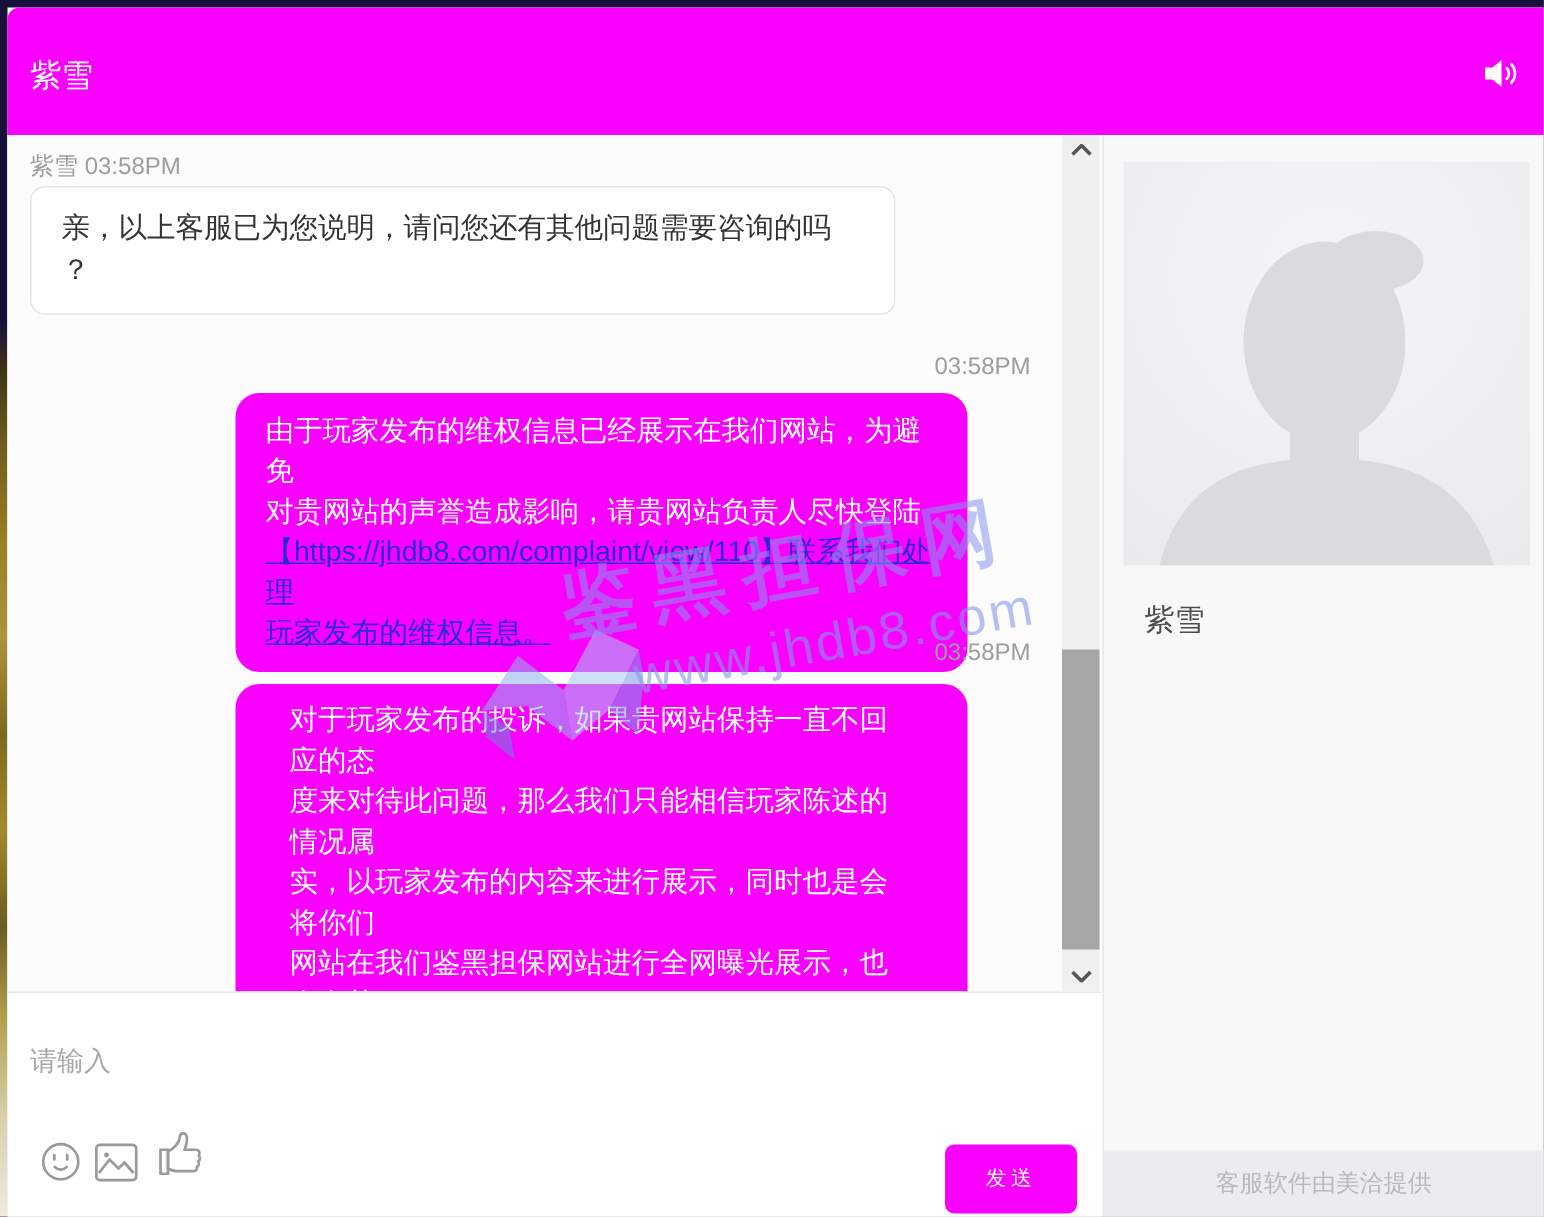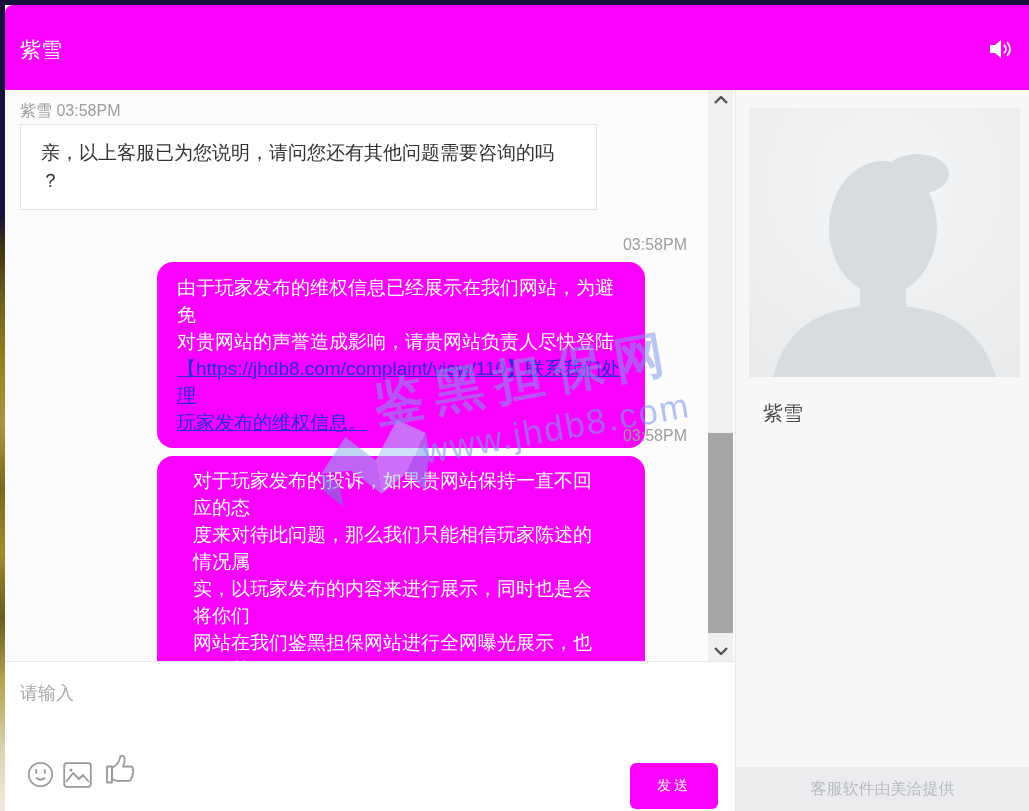--- a/index.html
+++ b/index.html
@@ -21,21 +21,21 @@
   .chat-col { position:absolute; left:0; top:85px; width:730px; height:721px; background:#fff;text-decoration:underline; }
   .chat-scroll { position:absolute; left:0; top:0; width:730px; height:571px; background:#fcfcfc; overflow:hidden; }
 
   .msg-meta { position:absolute; color:#9d9d9d; font-size:16px; }
   .meta-1 { left:15px; top:11px; }
   .ts-2 { top:146px; right:48px; }
   .ts-3 { top:337px; right:48px; }
 
   .bubble { white-space:pre-line; font-size:19px; }
   .bubble-in { position:absolute; left:15px; top:34px; width:577px; padding:14px 20px;
-    background:#fff; border:1px solid #e5e5e5; border-radius:0; color:#333; line-height:28px; }
+    background:#fff; border:1px solid #e5e5e5; border-radius:10px; color:#333; line-height:28px; }
   .bubble-out { position:absolute; left:152px; width:488px; padding:12px 20px;
     background:var(--accent,#fa00ff); border-radius:16px; color:#fff; line-height:27px; }
   .bubble-2 { top:172px; }
   .bubble-3 { top:366px; padding:11px 36px; }
   .msg-link { color:var(--link,#2a2ad5); text-decoration:underline; cursor:pointer; }
 
   
   .watermark { position:absolute; left:300px; top:248px; width:440px; height:210px;
     transform:rotate(-10deg); pointer-events:none; z-index:5; }
   .wm-logo { position:absolute; left:10px; top:52px; opacity:.55; }
@@ -46,21 +46,21 @@
 
   
   .scrollbar { position:absolute; right:2px; top:0; width:25px; height:571px; background:#f0f0f0; }
   .sb-btn { position:absolute; left:0; width:25px; height:20px; display:flex; align-items:center; justify-content:center; }
   .sb-up { top:0; } .sb-down { bottom:0; }
   .sb-thumb { position:absolute; left:0; top:343px; width:25px; height:200px; background:#a6a6a6; }
 
   
   .composer { position:absolute; left:0; top:571px; width:730px; height:150px;
     background:#fff; border-top:1px solid #e8e8e8; }
-  .composer-input { position:absolute; left:0; top:4px; width:730px; height:90px; cursor:text; }
+  .composer-input { position:absolute; left:0; top:18px; width:730px; height:90px; cursor:text; }
   .composer-placeholder { position:absolute; left:15px; top:15px; color:#a9a9a9; font-size:18px; }
   .toolbar { position:absolute; left:22px; top:90px; display:flex; align-items:flex-end; gap:9px; }
   .icon-btn { background:none; border:none; cursor:pointer; padding:0; }
   .send-button { position:absolute; left:625px; top:101px; width:88px; height:46px;
     background:var(--accent,#fa00ff); color:#fff; border:none; border-radius:6px;
     font-size:14px; letter-spacing:3px; cursor:pointer; font-family:inherit; }
 
   
   .sidebar { position:absolute; left:730px; top:85px; width:294px; height:721px;
     background:#f8f8f9; border-left:1px solid #e8e8e8; }

